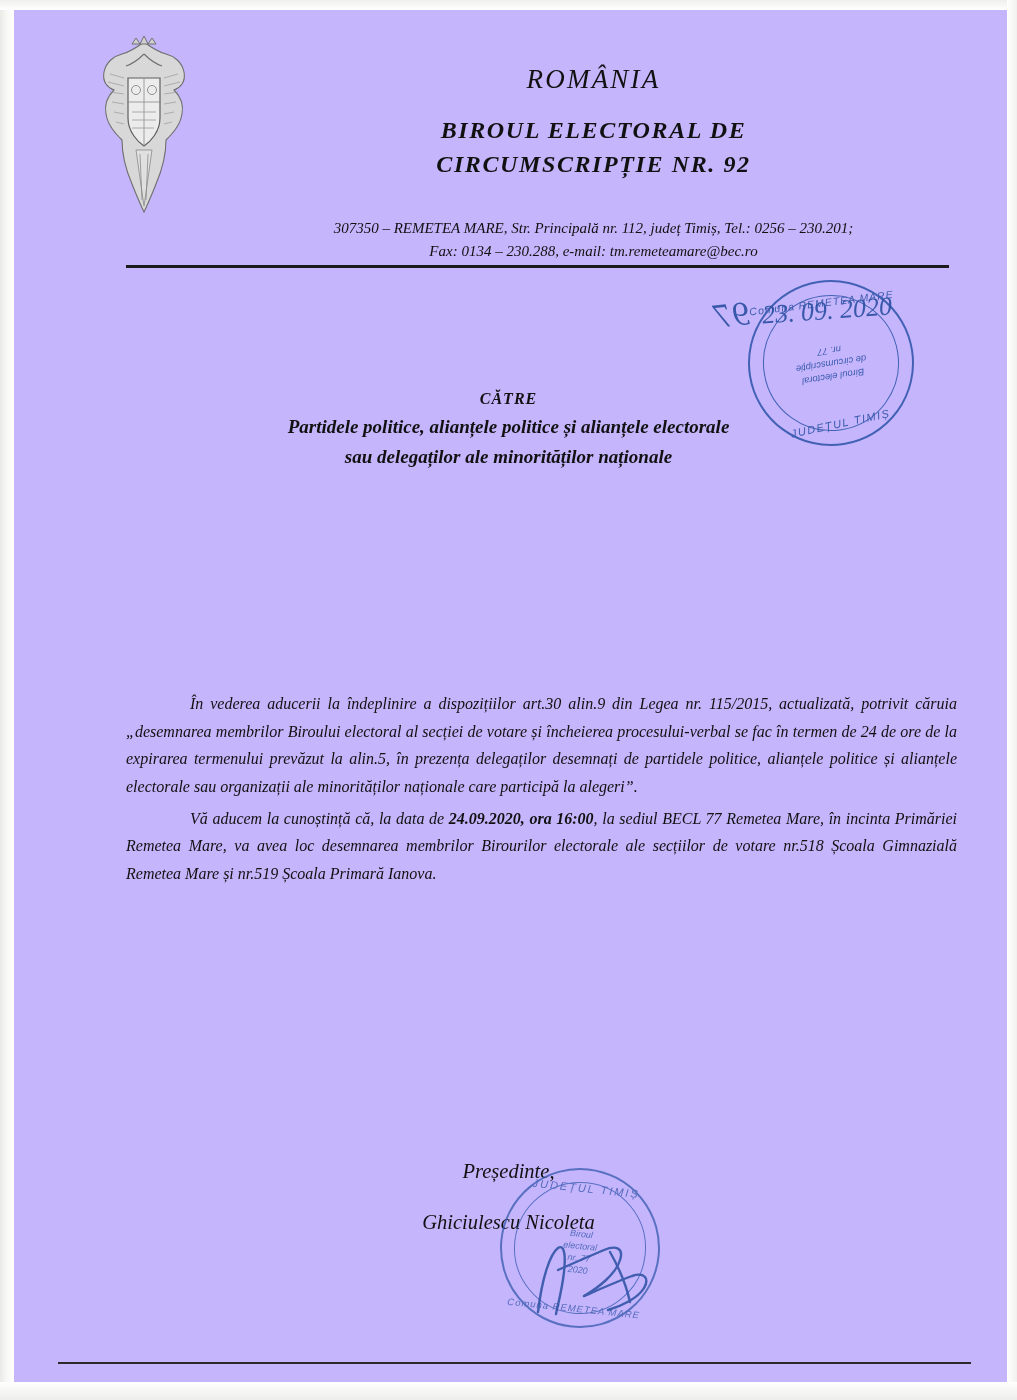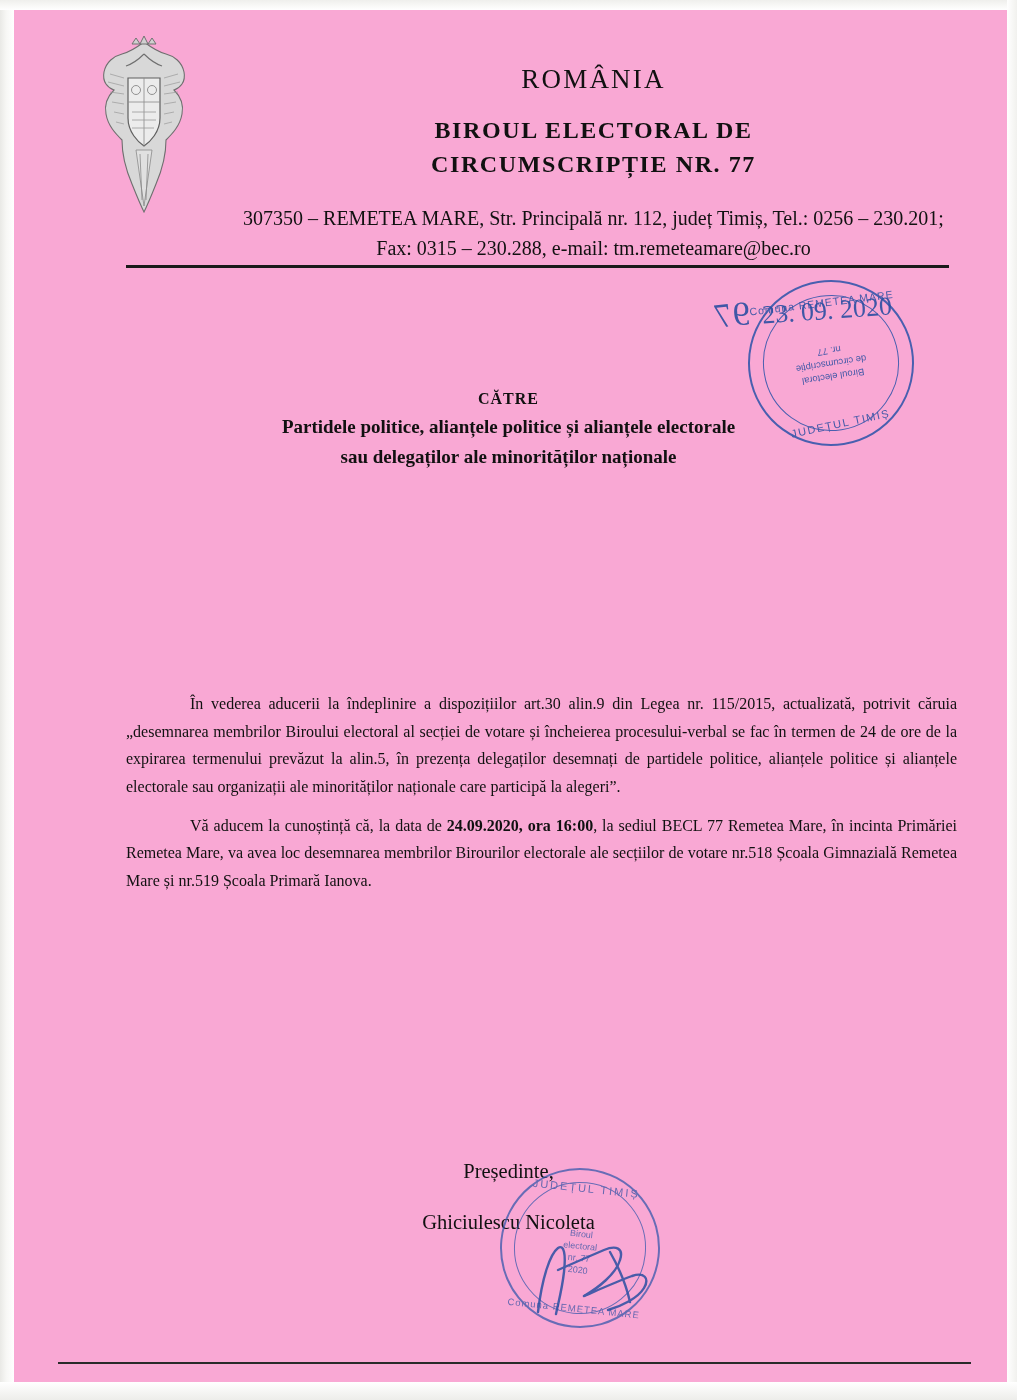--- a/index.html
+++ b/index.html
@@ -13,21 +13,22 @@
     position: relative;
     font-family: "Liberation Serif", serif;
     color: #111111;
     overflow: hidden;
   }
 
   
   .page {
     position: absolute;
     inset: 0;
-    background: #f9a8d4;
+    background: #c4b5fd;
+    font-style: italic;
   }
   .scan-edge-left {
     position: absolute;
     left: 0; top: 0; bottom: 0;
     width: 14px;
     background: linear-gradient(to right, #e9e9e6 0%, #f7f7f5 45%, #ffffff 100%);
   }
   .scan-edge-top {
     position: absolute;
     left: 0; right: 0; top: 0;
@@ -75,22 +76,22 @@
     font-family: "Liberation Serif", serif;
   }
   .office-title {
     margin-top: 18px;
     font-size: 24px;
     font-weight: bold;
     letter-spacing: 1.6px;
     line-height: 1.42;
   }
   .address-block {
-    margin-top: 22px;
-    font-size: 20px;
+    margin-top: 36px;
+    font-size: 15px;
     line-height: 1.5;
   }
   .header-rule {
     position: absolute;
     left: 126px;
     right: 68px;
     top: 265px;
     height: 3px;
     background: #1a1a1a;
   }
@@ -122,21 +123,21 @@
     top: 690px;
     font-size: 16px;
     line-height: 1.73;
     text-align: justify;
   }
   .body-text p {
     margin: 0 0 0 0;
     text-indent: 64px;
   }
   .body-text p + p {
-    margin-top: 11px;
+    margin-top: 4px;
   }
   .bold {
     font-weight: bold;
   }
 
   
   .signature {
     position: absolute;
     left: 0; right: 0;
     top: 1160px;
@@ -336,25 +337,25 @@
           <line x1="48" y1="120" x2="50" y2="166"></line>
           <line x1="56" y1="120" x2="54" y2="166"></line>
         </g>
       </svg>
     </div>
 
     <div class="header-text">
       <div class="country-title">ROMÂNIA</div>
       <div class="office-title">
         <div>BIROUL ELECTORAL DE</div>
-        <div>CIRCUMSCRIPȚIE NR. 77</div>
+        <div>CIRCUMSCRIPȚIE NR. 92</div>
       </div>
       <div class="address-block">
         <div>307350 – REMETEA MARE, Str. Principală nr. 112,  județ Timiș, Tel.: 0256 – 230.201;</div>
-        <div>Fax: 0315 – 230.288, e-mail: tm.remeteamare@bec.ro</div>
+        <div>Fax: 0134 – 230.288, e-mail: tm.remeteamare@bec.ro</div>
       </div>
     </div>
   </div>
 
   <div class="header-rule"></div>
 
   <div class="addressee">
     <div class="catre">CĂTRE</div>
     <div class="addressee-line">Partidele politice, alianțele politice și alianțele electorale</div>
     <div class="addressee-line">sau delegaților ale minorităților naționale</div>

